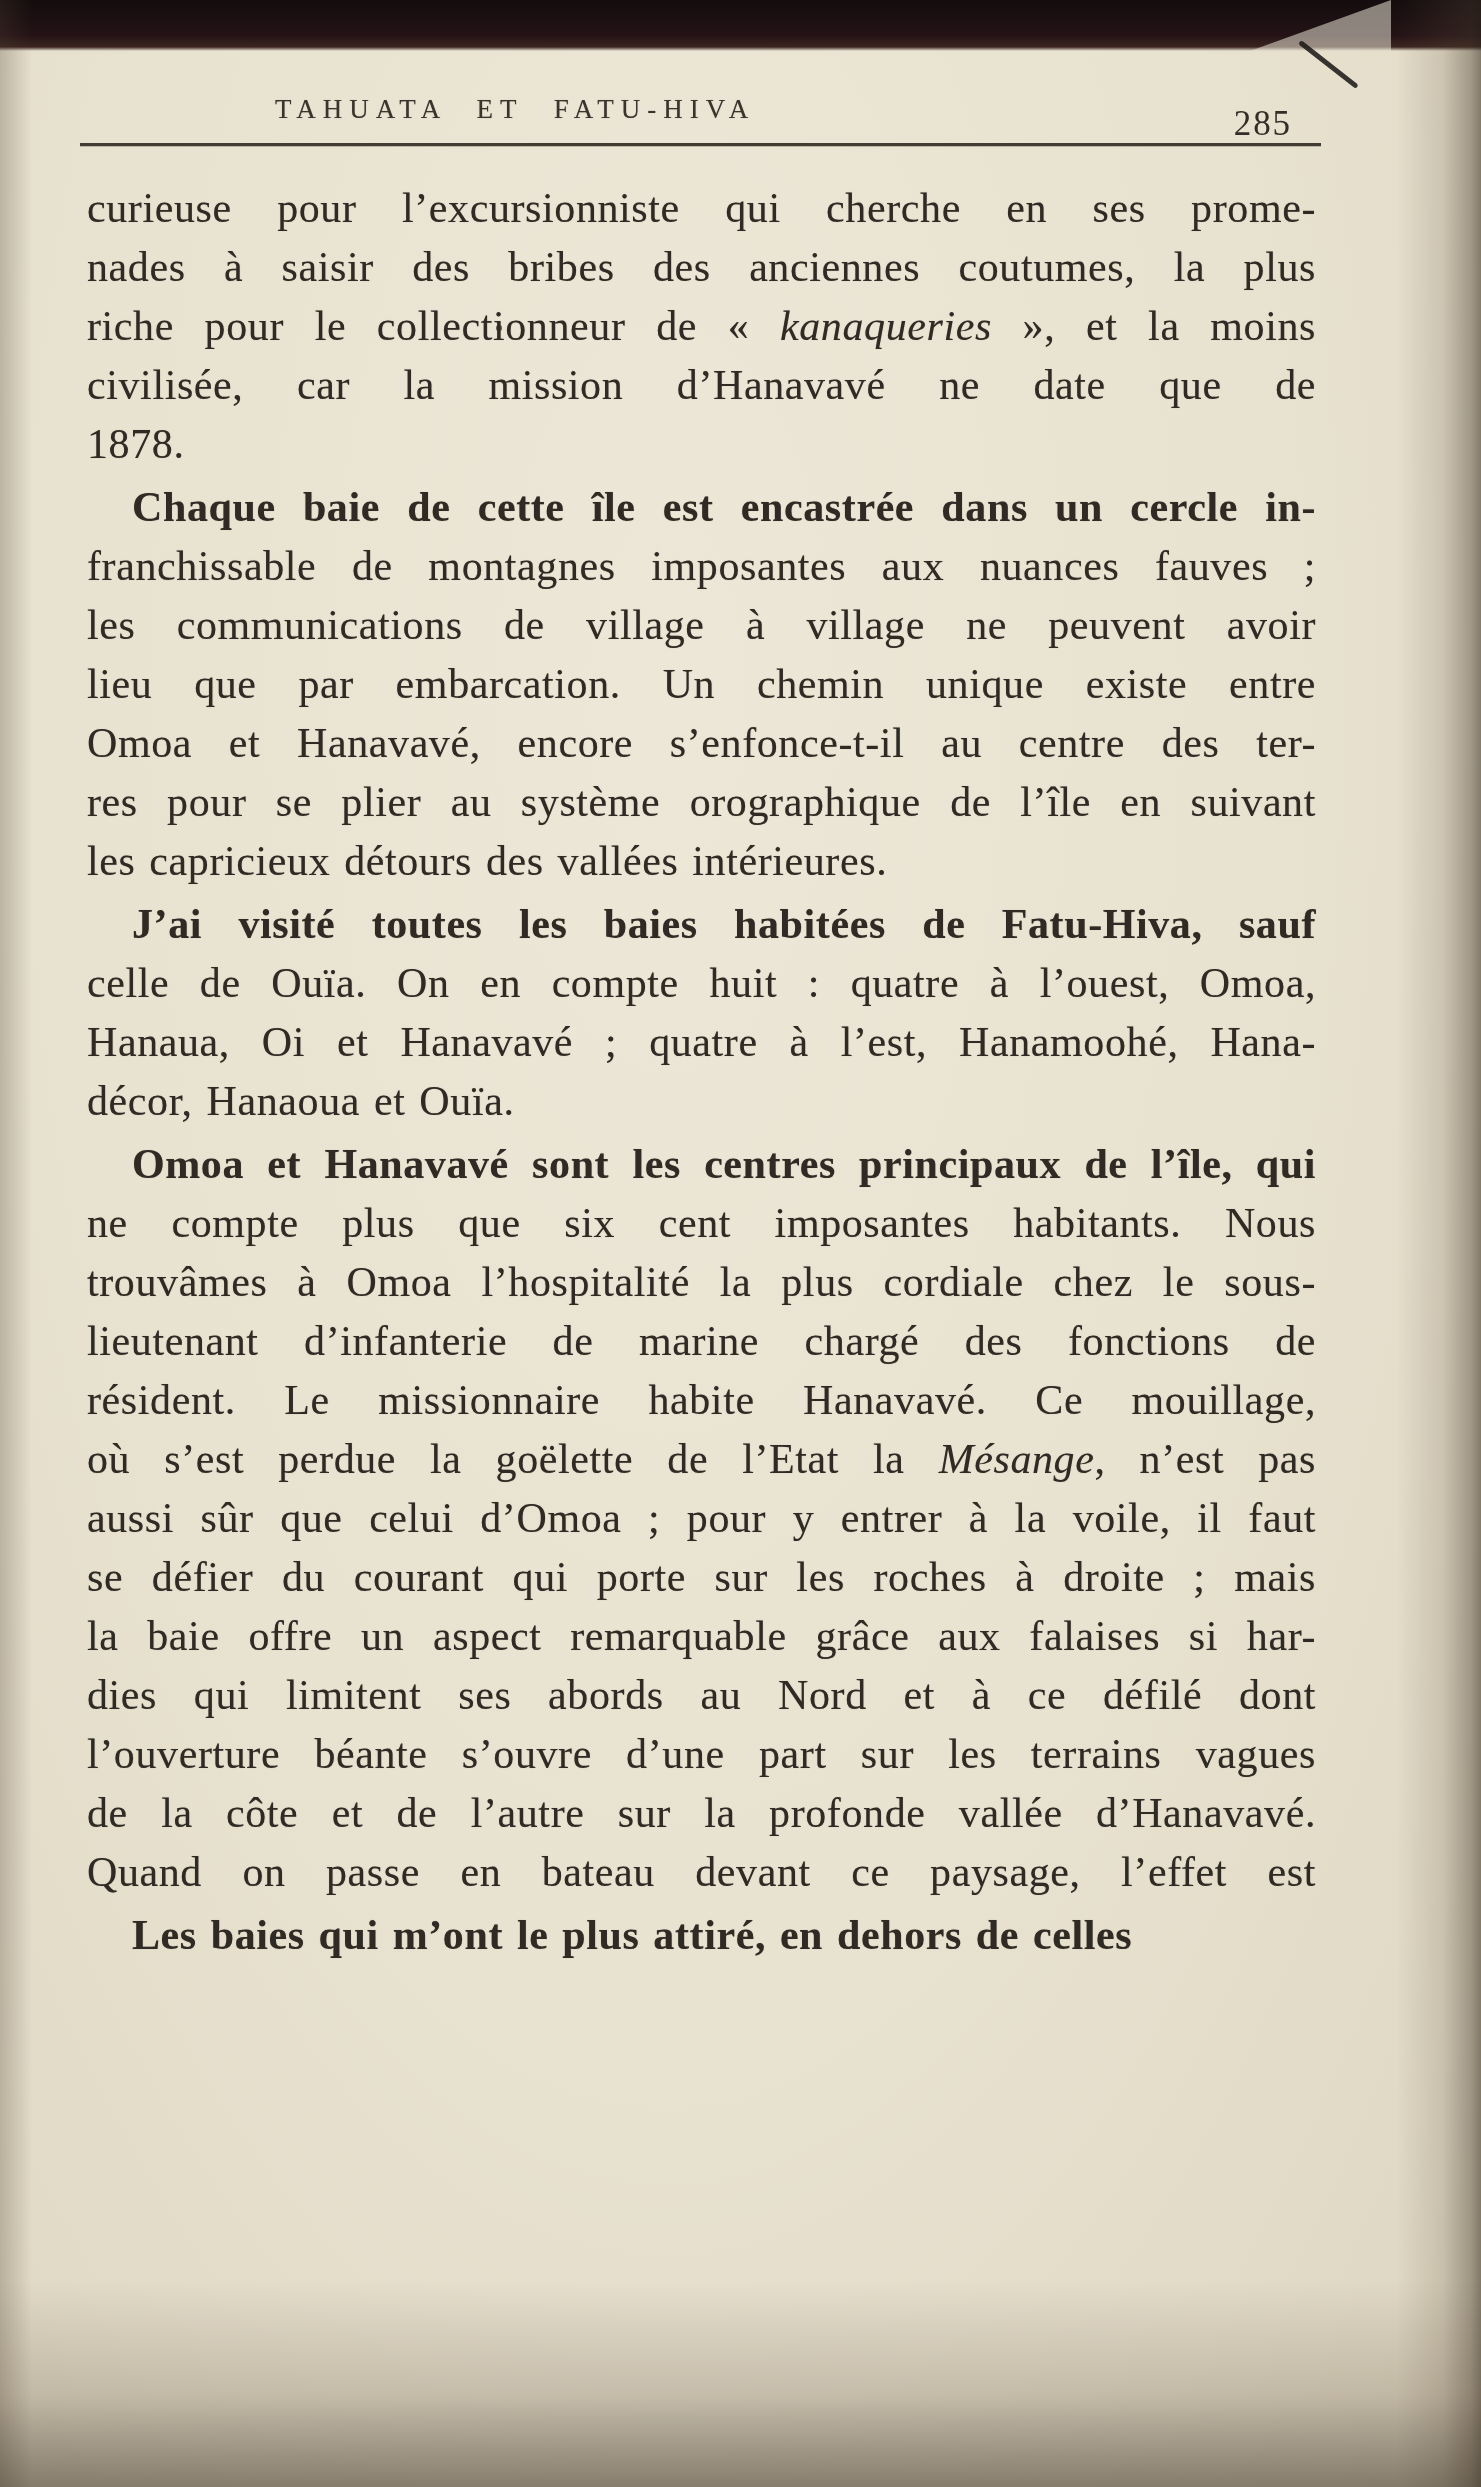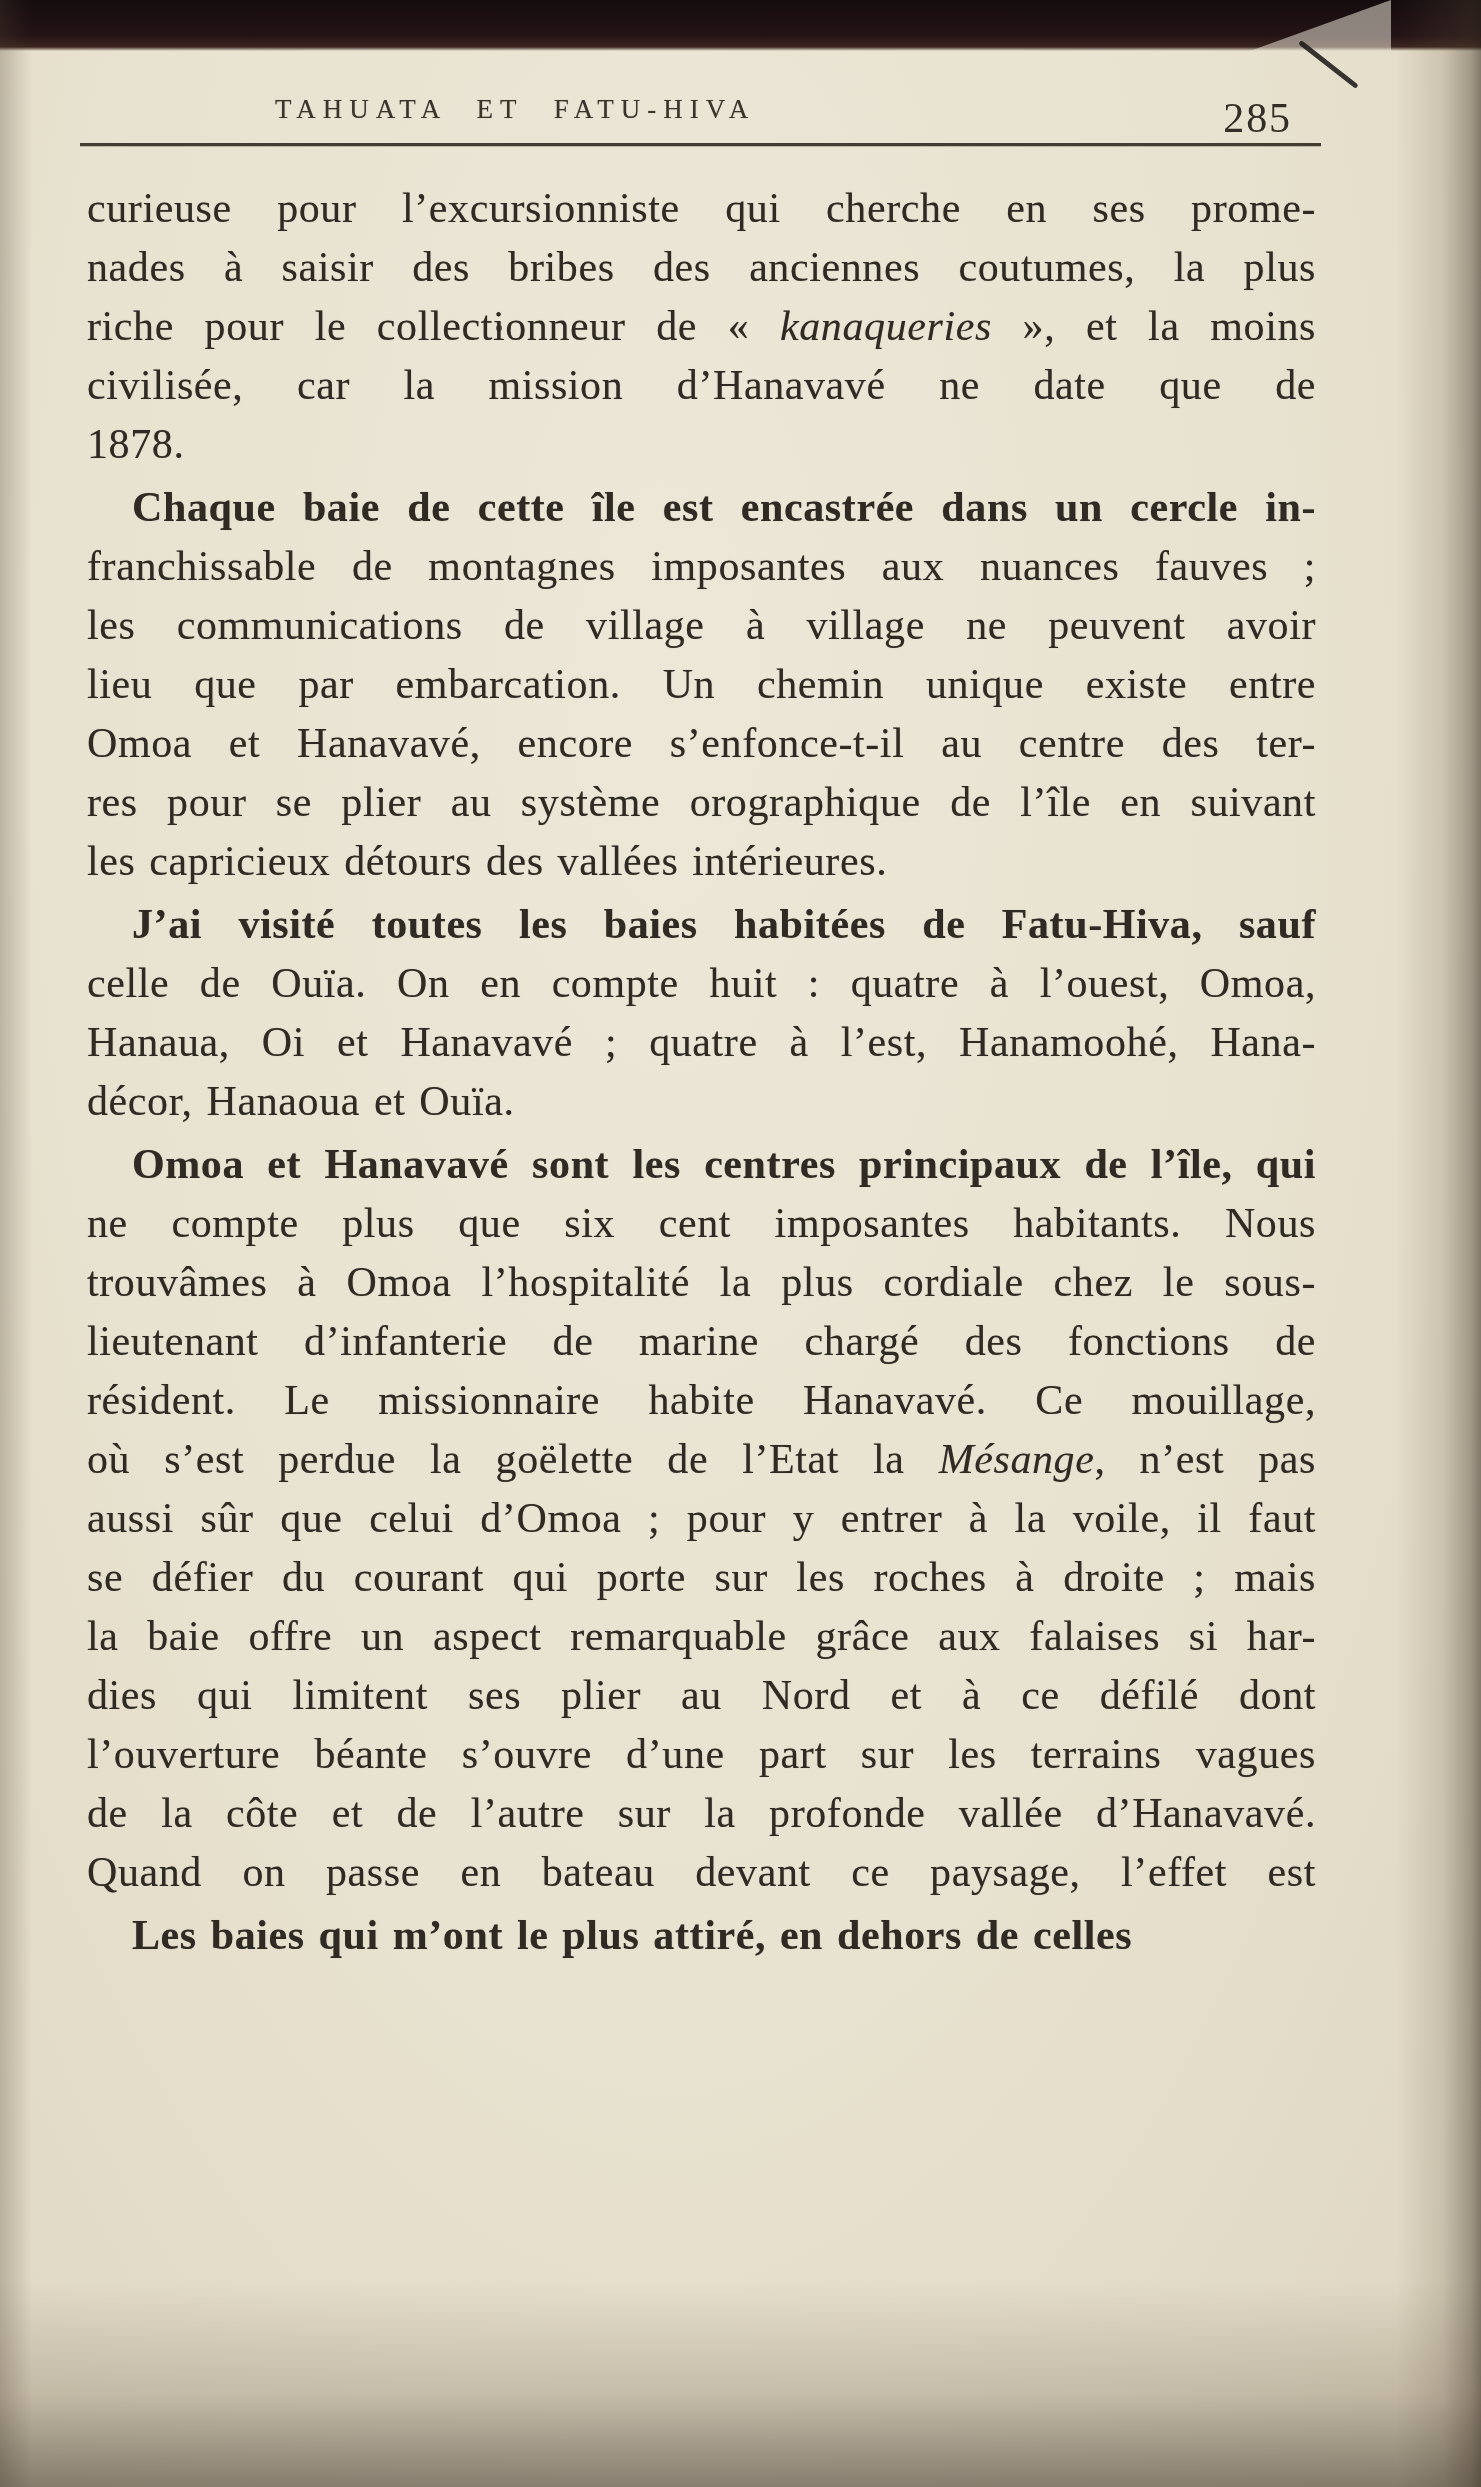--- a/index.html
+++ b/index.html
@@ -48,22 +48,22 @@
   
   .page-inner { position:absolute; left:83px; top:0; width:1237px; }
 
   .header-title {
     position:absolute; top:94px; left:192px;
     font-size:27px; letter-spacing:7px; word-spacing:17px;
     color:#39342c; text-shadow:0 0 0.9px rgba(57,52,44,0.4);
     white-space:nowrap;
   }
   .page-number {
-    position:absolute; top:94px; right:28px;
-    font-size:42px; letter-spacing:1.9px; color:#322d26;
+    position:absolute; top:104px; right:28px;
+    font-size:35px; letter-spacing:1.9px; color:#322d26;
   }
   .header-rule {
     position:absolute; top:143px; left:-2.8px; width:1241px; height:2.8px;
     background:#423c33; box-shadow:0 0.9px 0 rgba(66,60,51,0.3);
   }
 
   .body-text {
     position:absolute; top:175px; left:0; width:1237px;
     font-size:42px; line-height:59px;
     letter-spacing:0.6px; word-spacing:2.8px;
@@ -117,21 +117,21 @@
         <div class="paragraph">
           <div class="line first"><span>Omoa et Hanavavé sont les centres principaux de l’île, qui</span></div>
           <div class="line"><span>ne compte plus que six cent imposantes habitants. Nous</span></div>
           <div class="line"><span>trouvâmes à Omoa l’hospitalité la plus cordiale chez le sous-</span></div>
           <div class="line"><span>lieutenant d’infanterie de marine chargé des fonctions de</span></div>
           <div class="line"><span>résident. Le missionnaire habite Hanavavé. Ce mouillage,</span></div>
           <div class="line"><span>où s’est perdue la goëlette de l’Etat la </span><span class="it">Mésange</span><span>, n’est pas</span></div>
           <div class="line"><span>aussi sûr que celui d’Omoa ; pour y entrer à la voile, il faut</span></div>
           <div class="line"><span>se défier du courant qui porte sur les roches à droite ; mais</span></div>
           <div class="line"><span>la baie offre un aspect remarquable grâce aux falaises si har-</span></div>
-          <div class="line"><span>dies qui limitent ses plier au Nord et à ce défilé dont</span></div>
+          <div class="line"><span>dies qui limitent ses abords au Nord et à ce défilé dont</span></div>
           <div class="line"><span>l’ouverture béante s’ouvre d’une part sur les terrains vagues</span></div>
           <div class="line"><span>de la côte et de l’autre sur la profonde vallée d’Hanavavé.</span></div>
           <div class="line"><span>Quand on passe en bateau devant ce paysage, l’effet est</span></div>
         </div>
         <div class="paragraph">
           <div class="line first last"><span>Les baies qui m’ont le plus attiré, en dehors de celles</span></div>
         </div>
       </div>
   </div>
 

